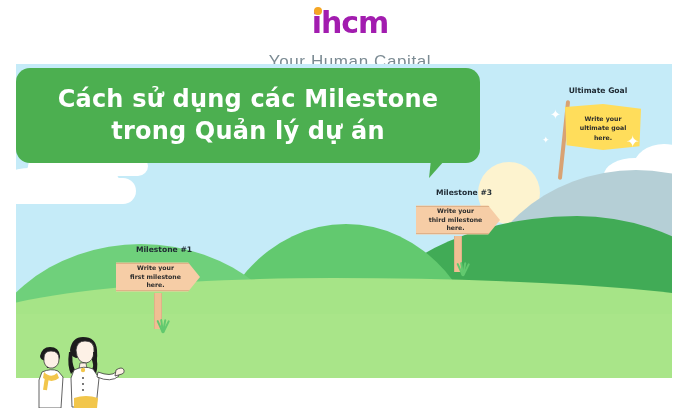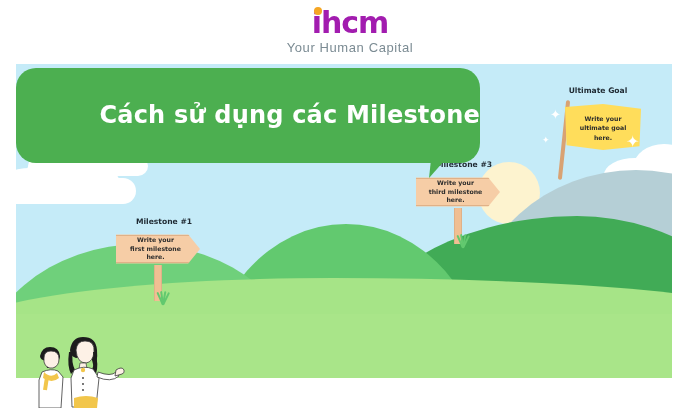--- a/index.html
+++ b/index.html
@@ -14,21 +14,21 @@
   .logo-mark{
     font-family:"DejaVu Sans", sans-serif;
     font-size:30px;font-weight:700;letter-spacing:-1px;
     color:#a21caf;line-height:1;display:inline-block;position:relative;
   }
   .logo-dot{
     position:absolute;width:8px;height:8px;border-radius:50%;
     background:#f5a623;left:2px;top:-1px;
   }
   .logo-tag{
-    margin-top:2px;font-size:13px;color:#7b8b93;letter-spacing:.6px;
+    margin-top:14px;font-size:17px;color:#7b8b93;letter-spacing:.6px;
     font-family:"Liberation Sans", sans-serif;
   }
 
   
   .scene{
     position:absolute;left:16px;top:64px;width:656px;height:314px;
     overflow:hidden;background:#c5ecf8;
   }
   .sky{position:absolute;inset:0;background:#c5ebf8;}
 
@@ -67,39 +67,39 @@
     border-radius:46% 54% 0 0 / 38% 30% 0 0;
   }
   .ground2{
     position:absolute;left:-10px;top:250px;width:760px;height:120px;
     background:#a9e589;
   }
 
   
   .banner{
     position:absolute;left:16px;top:68px;width:464px;height:95px;
-    background:#4caf50;border-radius:20px;
-    display:flex;align-items:center;justify-content:flex-end;
+    background:#4caf50;border-radius:14px;
+    display:flex;align-items:center;justify-content:center;
   }
   .banner-tail{
     position:absolute;left:430px;top:160px;width:0;height:0;
     border-left:14px solid #4caf50;
     border-right:10px solid transparent;
     border-top:0 solid transparent;
     border-bottom:18px solid transparent;
     transform:skewX(-6deg);
   }
   .banner h1{
     margin:0;color:#ffffff;text-align:center;
     font-family:"DejaVu Sans", sans-serif;
     font-size:24px;font-weight:700;line-height:1.3;letter-spacing:.2px;
   }
 
   
-  .signpost{position:absolute;}
+  .signpost{position:absolute;margin-top:28px;}
   .sp-label{
     position:absolute;left:0;width:100%;text-align:center;top:0;
     font-family:"DejaVu Sans", sans-serif;
     font-size:7.6px;font-weight:700;color:#1f2a33;white-space:nowrap;
   }
   .sp-board{
     position:absolute;top:13px;left:0;width:84px;height:38px;
     background:#f6cda6;
     clip-path:polygon(0 12%, 86% 12%, 100% 50%, 86% 88%, 0 88%);
     display:flex;align-items:center;justify-content:center;
@@ -247,20 +247,21 @@
       <span class="spark" style="left:12px;top:22px;">✦</span>
       <span class="spark" style="left:88px;top:48px;font-size:16px;">✦</span>
       <span class="spark" style="left:4px;top:50px;font-size:9px;">✦</span>
     </div>
 
   </div>
 
   <div class="banner">
     <h1>
       <span>Cách sử dụng các Milestone</span><br>
+      <span>trong Quản lý dự án</span>
     </h1>
   </div>
   <div class="banner-tail"></div>
 
   <div class="people">
     <svg width="120" height="78" viewBox="0 0 120 78">
 
       <g>
         <path d="M18 26 q2-9 10-9 q9 0 10 9 q0 4-3 5 l-1 6 l-9 1 l-1-7 q-6-1-6-5z" fill="#1c1c1c"></path>
         <path d="M22 28 q0-7 7-7 q8 0 8 8 q0 7-6 9 q-7 1-9-6z" fill="#fdf1e6" stroke="#3a3a3a" stroke-width="0.8"></path>

